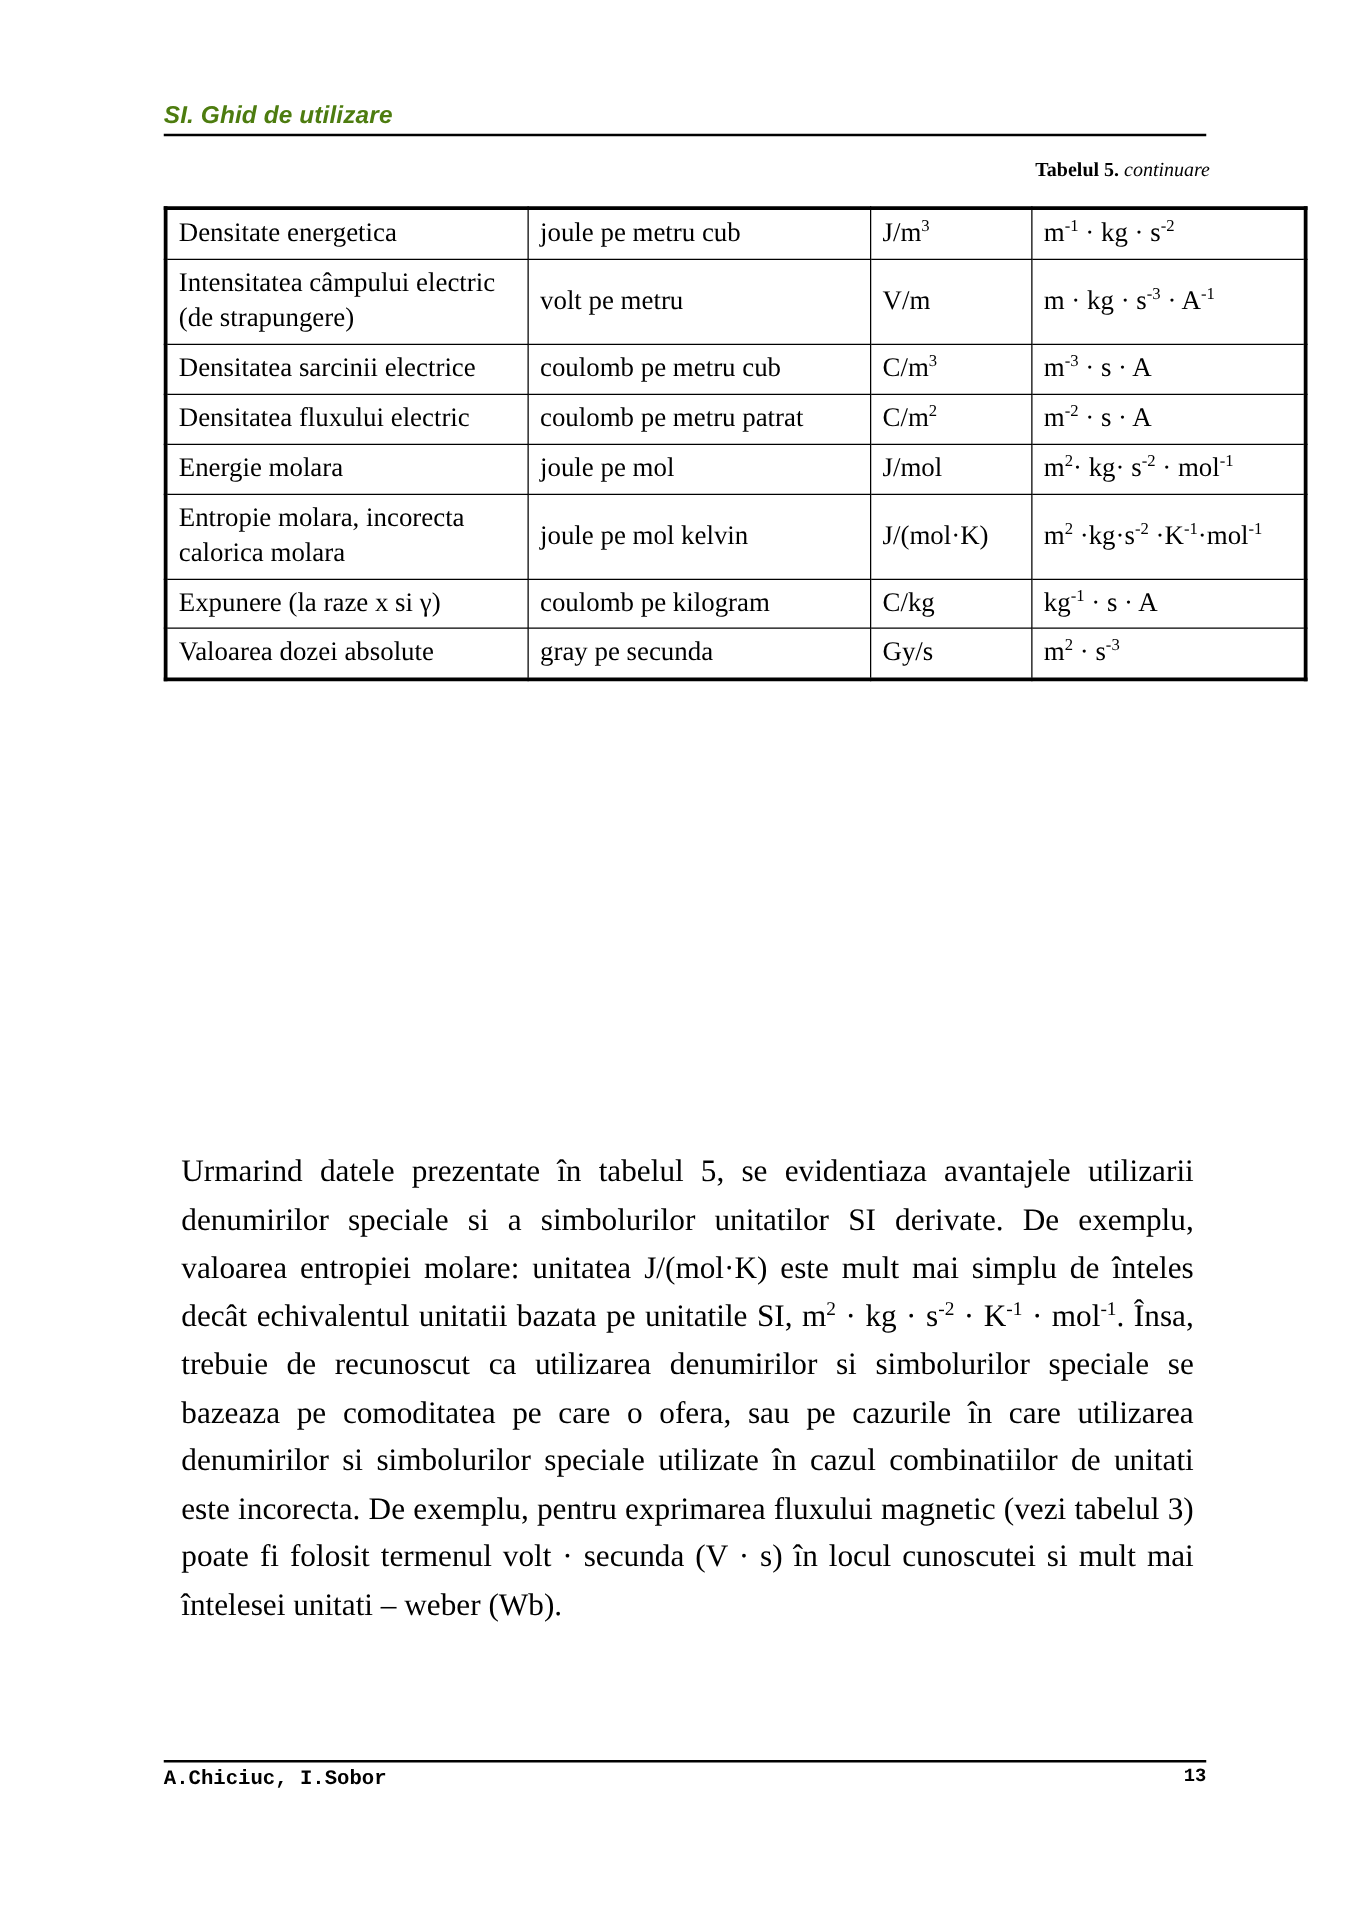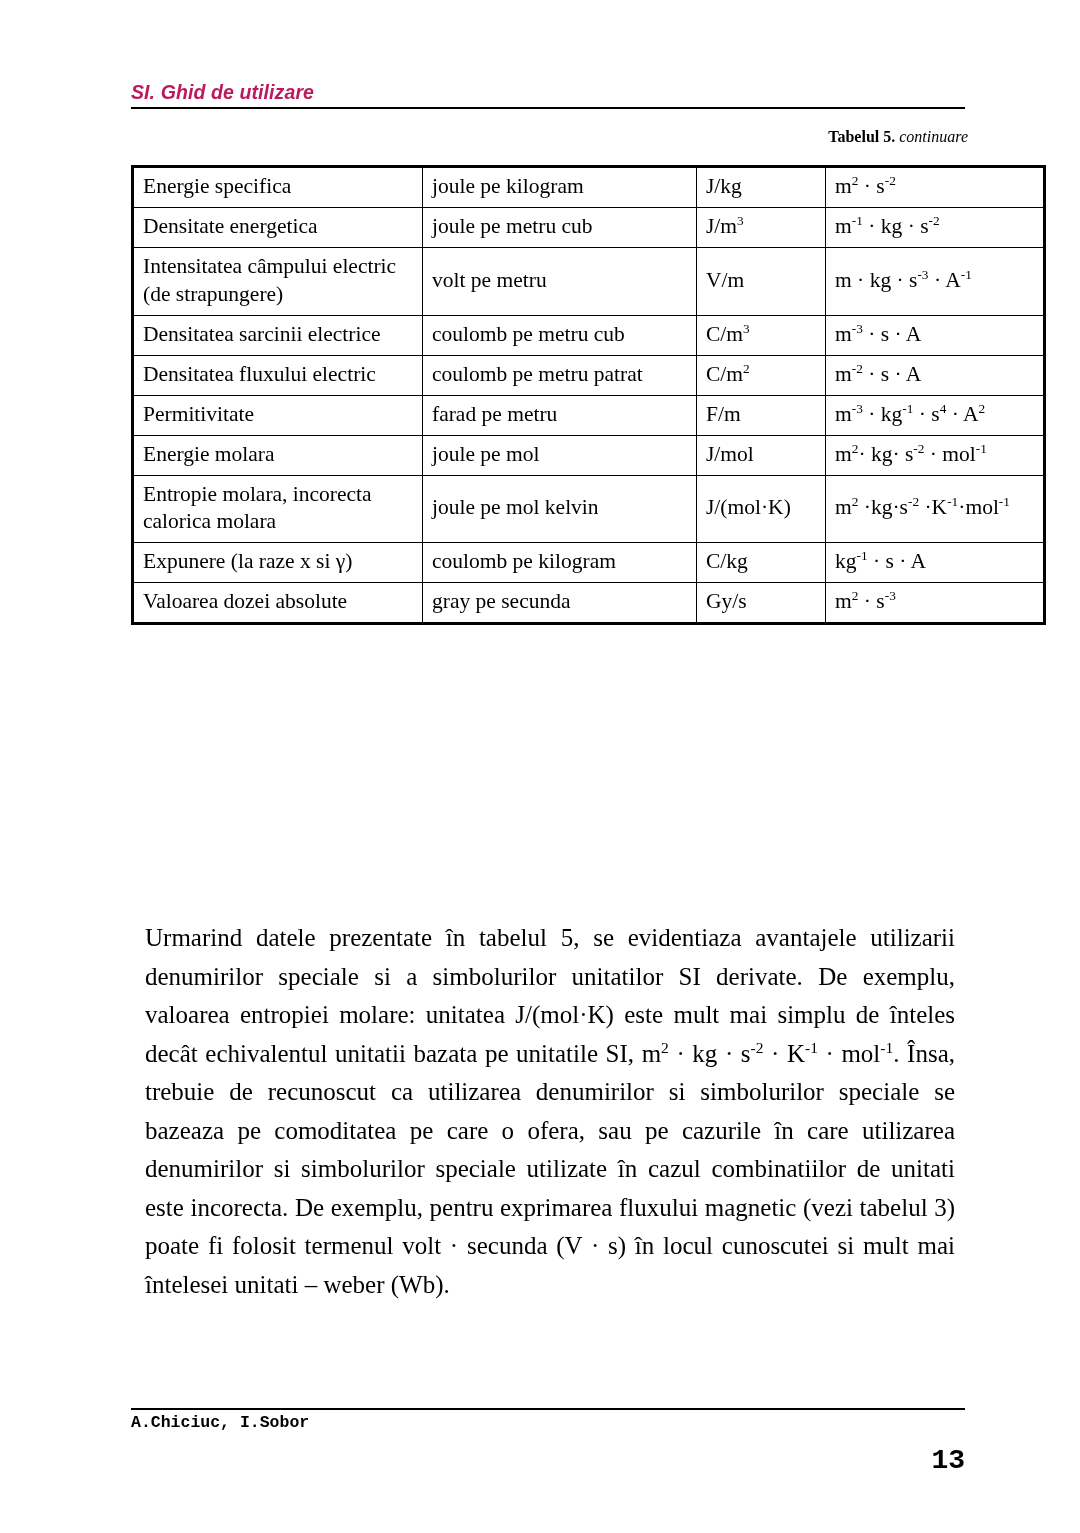--- a/index.html
+++ b/index.html
@@ -30,21 +30,21 @@
     top: 82px;
     width: 834px;
   }
   .header-title {
     font-family: "Liberation Sans", sans-serif;
     font-weight: bold;
     font-style: italic;
     font-size: 19.5px;
     letter-spacing: 0.1px;
     line-height: 1.1;
-    color: #be185d;
+    color: #4d7c0f;
   }
   .header-rule {
     margin-top: 4px;
     border-bottom: 2.6px solid #000;
     width: 100%;
   }
 
   
   .table-caption {
     position: absolute;
@@ -114,46 +114,40 @@
   }
   .footer-row {
     display: flex;
     justify-content: space-between;
     align-items: flex-start;
     margin-top: 3px;
     font-family: Liberation Mono, monospace;
     font-weight: bold;
   }
   .footer-authors { font-size: 16.5px; }
-  .footer-pageno  { font-size: 28px; margin-top: 32px; }
+  .footer-pageno  { font-size: 15px; }
 </style>
 </head>
 <body>
 
 <div class="page">
 
   <div class="header-zone">
     <div class="header-title">SI. Ghid de utilizare</div>
     <div class="header-rule"></div>
   </div>
 
   <div class="table-caption">
     <span class="cap-bold">Tabelul 5.</span>
     <span class="cap-ital">continuare</span>
   </div>
 
   <div class="tbl-wrap">
     <table class="si-table">
       <tbody id="si-table-body">
-          <tr>
-            <td class="c-quantity">Energie specifica</td>
-            <td class="c-unitname">joule pe kilogram</td>
-            <td class="c-symbol">J/kg</td>
-            <td class="c-expr">m<sup>2</sup> · s<sup>‑2</sup></td>
-          </tr>
           <tr>
             <td class="c-quantity">Densitate energetica</td>
             <td class="c-unitname">joule pe metru cub</td>
             <td class="c-symbol">J/m<sup>3</sup></td>
             <td class="c-expr">m<sup>‑1</sup> · kg · s<sup>‑2</sup></td>
           </tr>
           <tr>
             <td class="c-quantity">Intensitatea câmpului electric (de strapungere)</td>
             <td class="c-unitname">volt pe metru</td>
             <td class="c-symbol">V/m</td>
@@ -163,26 +157,20 @@
             <td class="c-quantity">Densitatea sarcinii electrice</td>
             <td class="c-unitname">coulomb pe metru cub</td>
             <td class="c-symbol">C/m<sup>3</sup></td>
             <td class="c-expr">m<sup>‑3</sup> · s · A</td>
           </tr>
           <tr>
             <td class="c-quantity">Densitatea fluxului electric</td>
             <td class="c-unitname">coulomb pe metru patrat</td>
             <td class="c-symbol">C/m<sup>2</sup></td>
             <td class="c-expr">m<sup>‑2</sup> · s · A</td>
-          </tr>
-          <tr>
-            <td class="c-quantity">Permitivitate</td>
-            <td class="c-unitname">farad pe metru</td>
-            <td class="c-symbol">F/m</td>
-            <td class="c-expr">m<sup>‑3</sup> · kg<sup>‑1</sup> · s<sup>4</sup> · A<sup>2</sup></td>
           </tr>
           <tr>
             <td class="c-quantity">Energie molara</td>
             <td class="c-unitname">joule pe mol</td>
             <td class="c-symbol">J/mol</td>
             <td class="c-expr">m<sup>2</sup>· kg· s<sup>‑2</sup> · mol<sup>‑1</sup></td>
           </tr>
           <tr>
             <td class="c-quantity">Entropie molara, incorecta calorica molara</td>
             <td class="c-unitname">joule pe mol kelvin</td>

